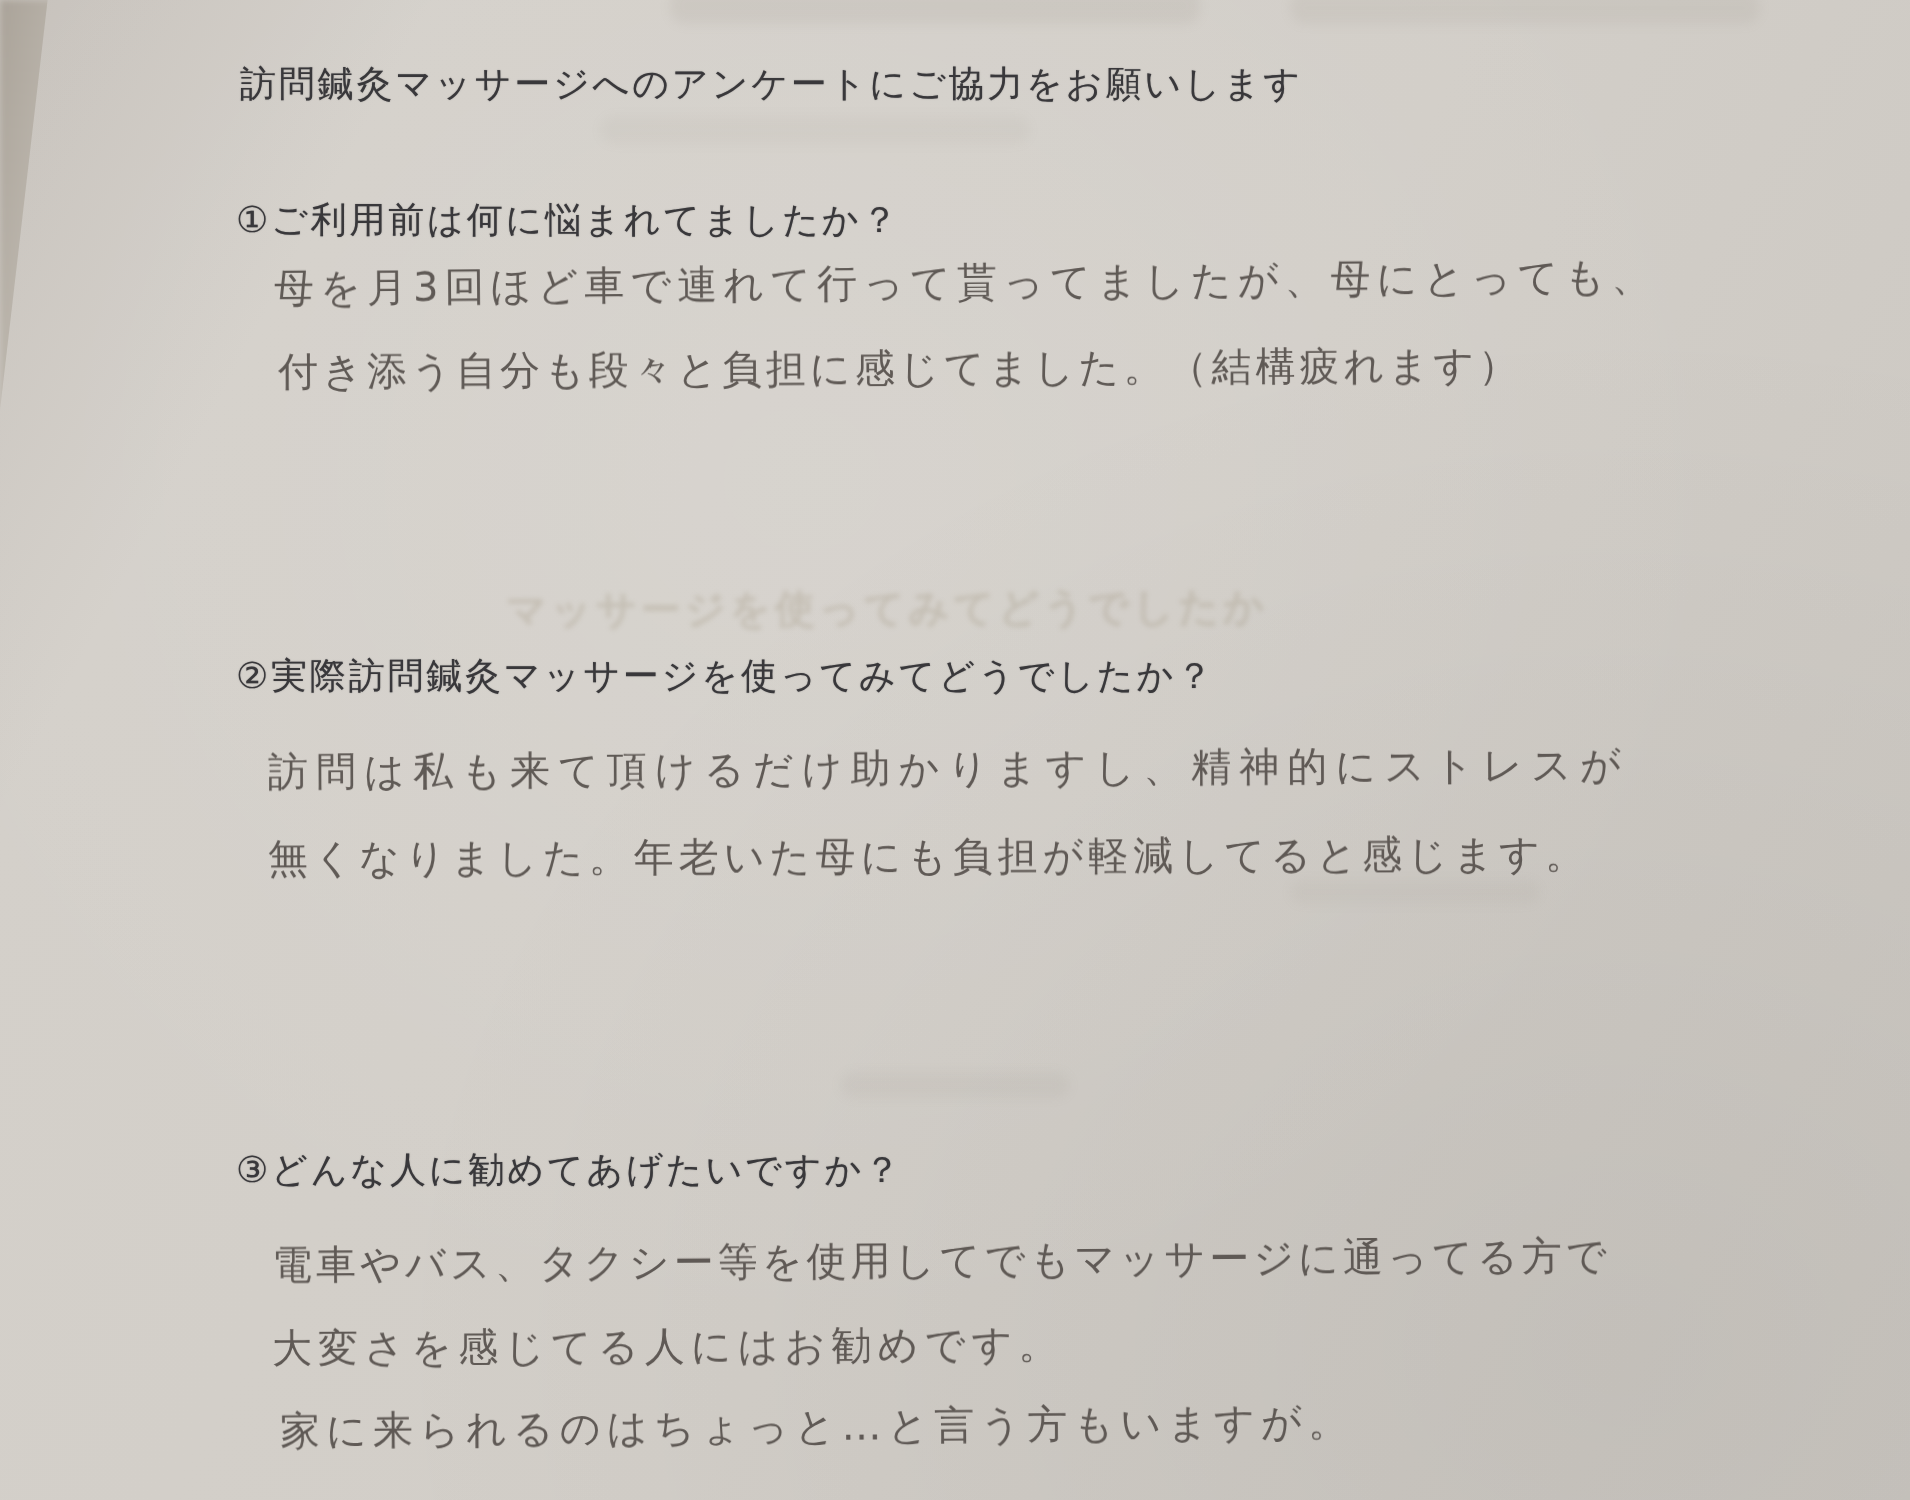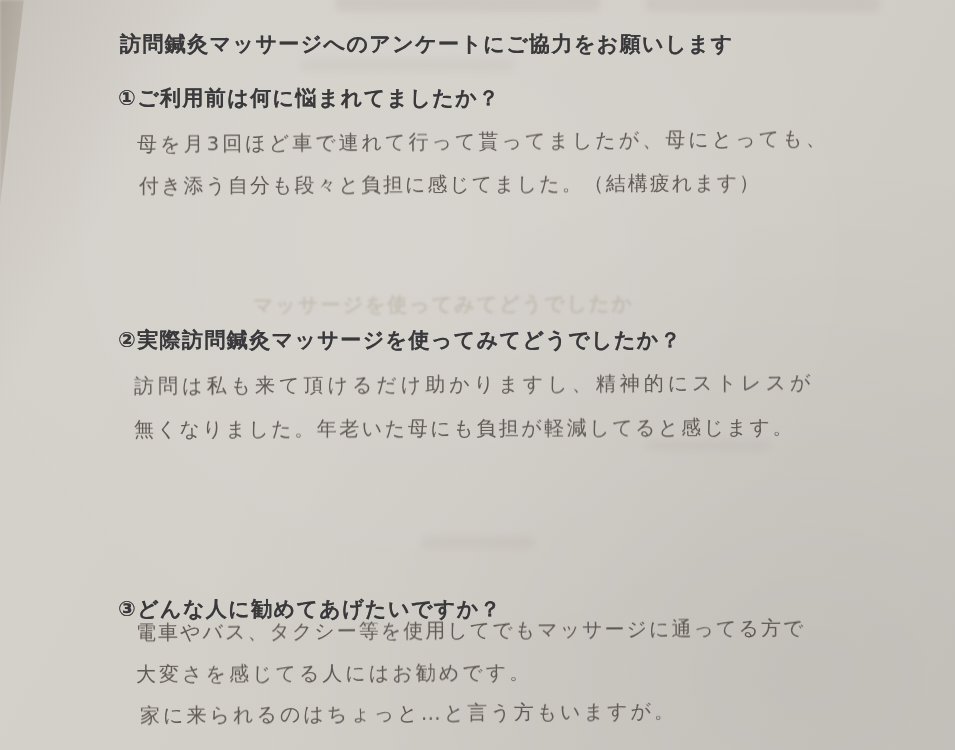--- a/index.html
+++ b/index.html
@@ -16,24 +16,24 @@
   
   .paper-edge{
     position:absolute;left:0;top:0;width:34px;height:205px;
     background:linear-gradient(100deg,#aaa399 0%,#bcb6ad 55%,rgba(188,182,173,0) 80%);
     clip-path:polygon(0 0,70% 0,0 100%);
     filter:blur(1.5px);
   }
   .printed{
     position:absolute;
     color:#39383b;
-    font-weight:bold;
+    font-weight:normal;
     letter-spacing:1.4px;
     white-space:nowrap;
-    font-size:21px;
+    font-size:18px;
     text-shadow:0 0 0.6px rgba(57,56,59,0.55);
   }
   .hw{
     position:absolute;
     color:#57514d;
     font-size:20px;
     letter-spacing:3px;
     white-space:nowrap;
     opacity:0.93;
     filter:blur(0.3px);
@@ -65,26 +65,26 @@
   <div class="blob" style="left:335px;top:-6px;width:265px;height:18px;opacity:0.10;"></div>
   <div class="blob" style="left:645px;top:-4px;width:235px;height:16px;opacity:0.09;"></div>
   <div class="blob" style="left:300px;top:58px;width:215px;height:14px;opacity:0.06;"></div>
   <div class="blob" style="left:645px;top:440px;width:125px;height:12px;opacity:0.06;"></div>
   <div class="blob" style="left:420px;top:536px;width:115px;height:13px;opacity:0.07;"></div>
 
   <div class="ghost" style="left:253px;top:291px;transform:rotate(-0.3deg);">マッサージを使ってみてどうでしたか</div>
 
   <div class="printed" style="left:120px;top:30px;">訪問鍼灸マッサージへのアンケートにご協力をお願いします</div>
 
-  <div class="printed" style="left:118px;top:84px;">①ご利用前は何に悩まれてましたか？</div>
+  <div class="printed" style="left:118px;top:98px;">①ご利用前は何に悩まれてましたか？</div>
   <div class="hw" style="left:137px;top:128px;transform:rotate(-0.5deg);">母を月3回ほど車で連れて行って貰ってましたが、母にとっても、</div>
   <div class="hw" style="left:139px;top:171px;transform:rotate(-0.3deg);letter-spacing:2px;">付き添う自分も段々と負担に感じてました。（結構疲れます）</div>
 
   <div class="printed" style="left:118px;top:326px;text-align:right;">②実際訪問鍼灸マッサージを使ってみてどうでしたか？</div>
   <div class="hw" style="left:134px;top:371px;letter-spacing:4px;transform:rotate(-0.3deg);">訪問は私も来て頂けるだけ助かりますし、精神的にストレスが</div>
   <div class="hw" style="left:134px;top:415px;letter-spacing:2.5px;transform:rotate(-0.2deg);">無くなりました。年老いた母にも負担が軽減してると感じます。</div>
 
-  <div class="printed" style="left:118px;top:573px;margin-top:22px;">③どんな人に勧めてあげたいですか？</div>
+  <div class="printed" style="left:118px;top:573px;">③どんな人に勧めてあげたいですか？</div>
   <div class="hw" style="left:136px;top:617px;letter-spacing:2px;transform:rotate(-0.4deg);">電車やバス、タクシー等を使用してでもマッサージに通ってる方で</div>
   <div class="hw" style="left:136px;top:660px;letter-spacing:3px;transform:rotate(-0.3deg);">大変さを感じてる人にはお勧めです。</div>
   <div class="hw" style="left:140px;top:700px;letter-spacing:3px;transform:rotate(-0.5deg);">家に来られるのはちょっと…と言う方もいますが。</div>
 
 </div>
 
 </body></html>

